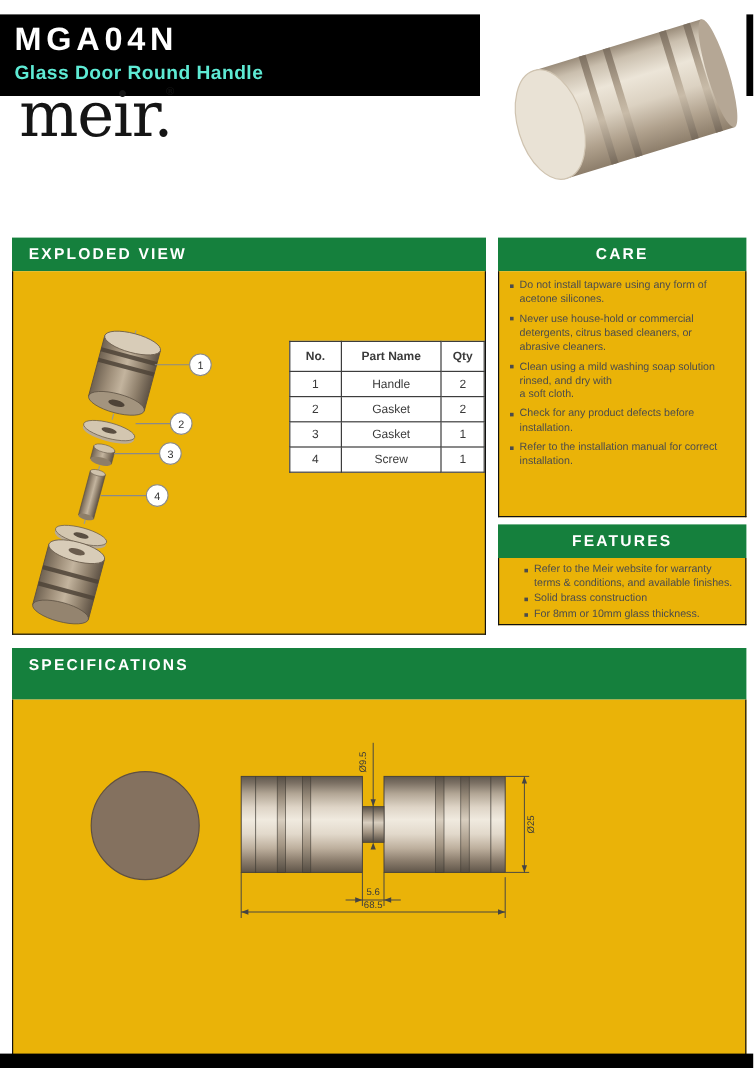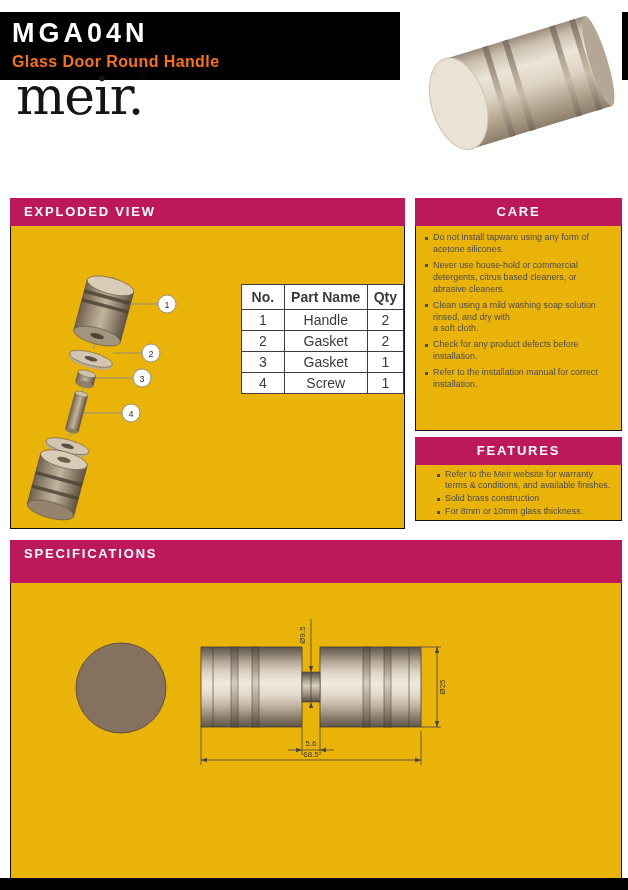--- a/index.html
+++ b/index.html
@@ -2,31 +2,31 @@
 <html><head>
 <meta charset="utf-8">
 <style>
   html,body{margin:0;padding:0;background:#fff;}
   .page{position:relative;width:628px;height:890px;background:#fff;overflow:hidden;
         font-family:"Liberation Sans",sans-serif;}
 
   
   .header-bar{position:absolute;left:0;top:12px;width:628px;height:68px;background:#000;}
   .model{position:absolute;left:12px;top:6px;color:#fff;font-size:27px;font-weight:bold;letter-spacing:4px;}
-  .subtitle{position:absolute;left:12px;top:41px;color:#f97316;font-size:16px;font-weight:bold;letter-spacing:.4px;}
+  .subtitle{position:absolute;left:12px;top:41px;color:#5eead4;font-size:16px;font-weight:bold;letter-spacing:.4px;}
 
   .logo{position:absolute;left:16px;top:66px;font-family:"DejaVu Serif",serif;font-size:52px;color:#151515;letter-spacing:-1px;}
   .logo .reg{font-size:9px;vertical-align:34px;margin-left:-6px;letter-spacing:0;}
 
   
   .photo{position:absolute;left:400px;top:5px;width:222px;height:165px;background:#fff;}
 
   
   .section{position:absolute;}
-  .bar{background:#be185d;color:#fff;font-weight:bold;font-size:13px;letter-spacing:1.8px;
+  .bar{background:#15803d;color:#fff;font-weight:bold;font-size:13px;letter-spacing:1.8px;
        height:28px;line-height:28px;padding-left:14px;}
   .bar.center{text-align:center;padding-left:0;}
   .body{background:#eab308;border:1.5px solid #111;border-top:none;position:relative;}
 
   .exploded{left:10px;top:198px;width:395px;}
   .exploded .body{height:302px;}
 
   .care{left:415px;top:198px;width:207px;}
   .care .body{height:204px;}
 
@@ -39,21 +39,21 @@
 
   
   ul.blist{margin:0;padding:6px 2px 6px 8px;list-style:none;color:#4c4c4c;font-size:8.9px;line-height:1.34;}
   ul.blist li{position:relative;padding-left:9px;margin-bottom:4px;white-space:pre;}
   ul.blist li::before{content:"";position:absolute;left:1px;top:4.5px;width:3px;height:3px;background:#4c4c4c;}
   .features ul.blist{padding:4px 2px 2px 8px;line-height:1.25;}
   .features ul.blist li{margin-bottom:2px;}
 
   
   table.parts{position:absolute;left:230px;top:58px;border-collapse:collapse;background:#fff;
-              font-size:14px;color:#3a3a3a;text-align:center;border:1.5px solid #3d3d3d;padding-left:30px;}
+              font-size:10px;color:#3a3a3a;text-align:center;border:1.5px solid #3d3d3d;padding-left:30px;}
   table.parts th,table.parts td{border:1px solid #3d3d3d;padding:0 4px;}
   table.parts th{height:24px;font-weight:bold;}
   table.parts td{height:20px;}
   .col-no{width:36px;}.col-part{width:80px;margin-left:23px;}.col-qty{width:28px;}
 
   
   .bottom-bar{position:absolute;left:0;top:878px;width:628px;height:12px;background:#000;}
 
   svg{display:block;}
   .dimtext{font-family:"Liberation Sans",sans-serif;font-size:8px;fill:#3a3a3a;}

